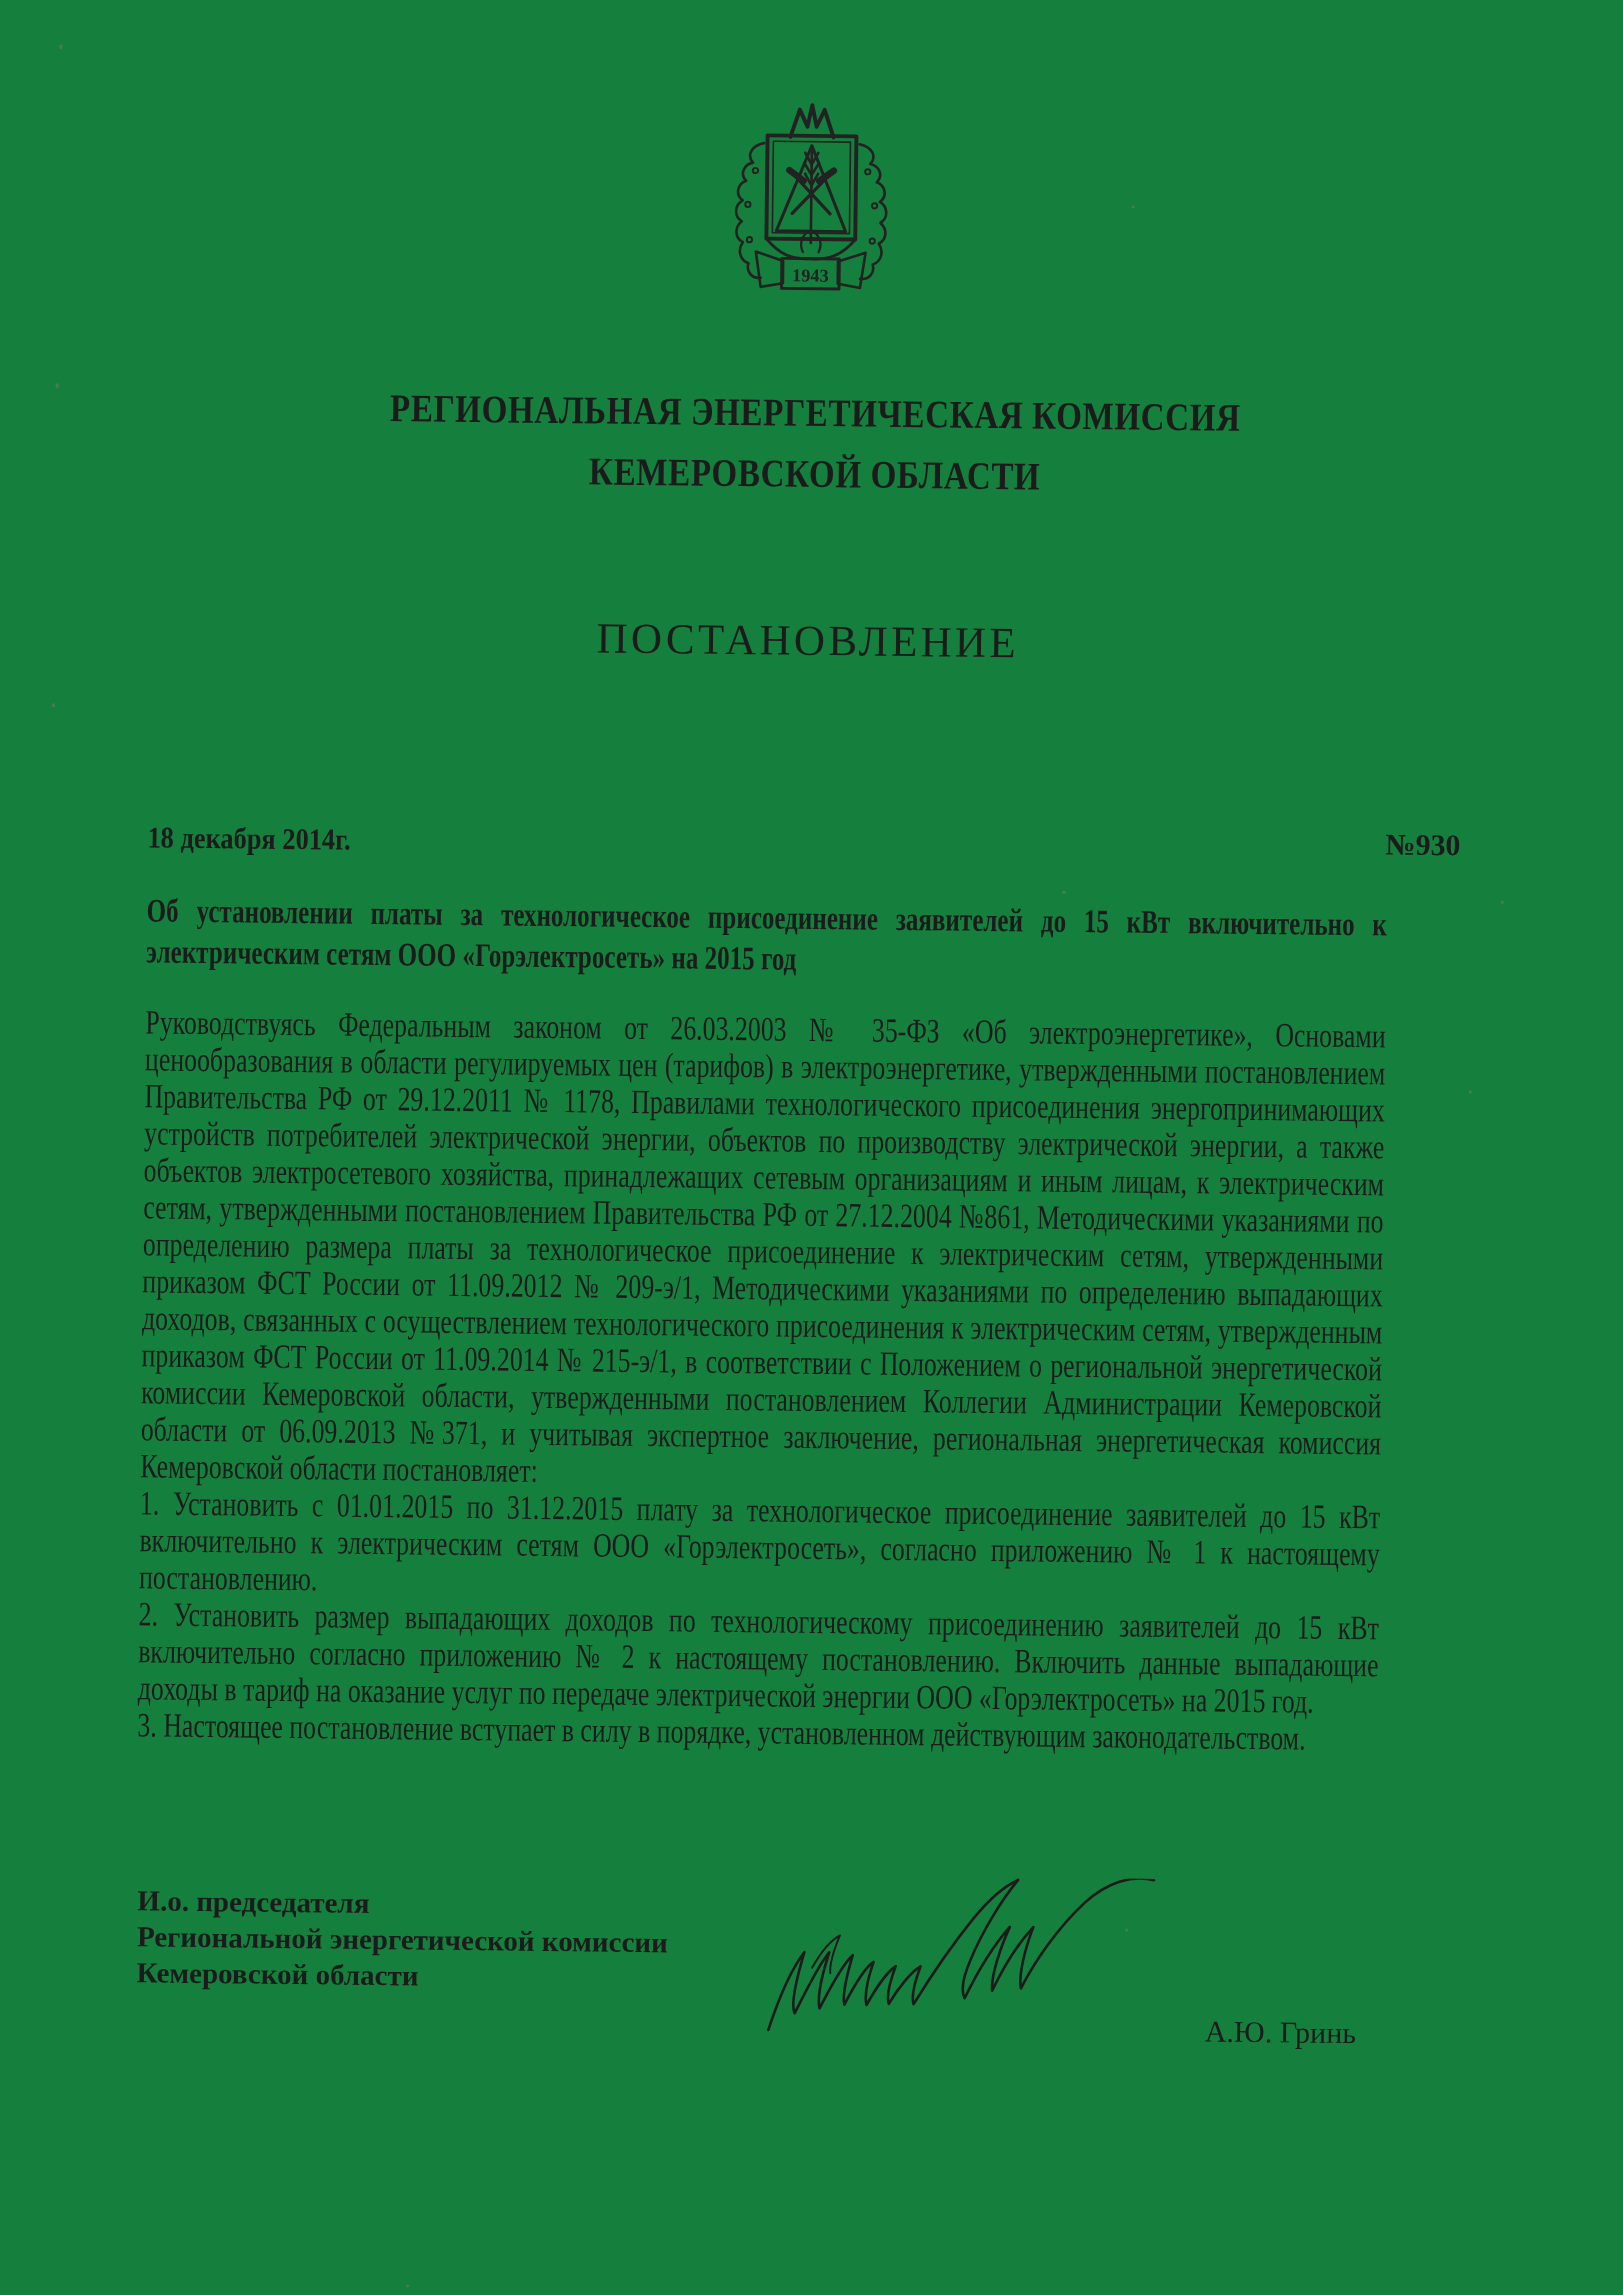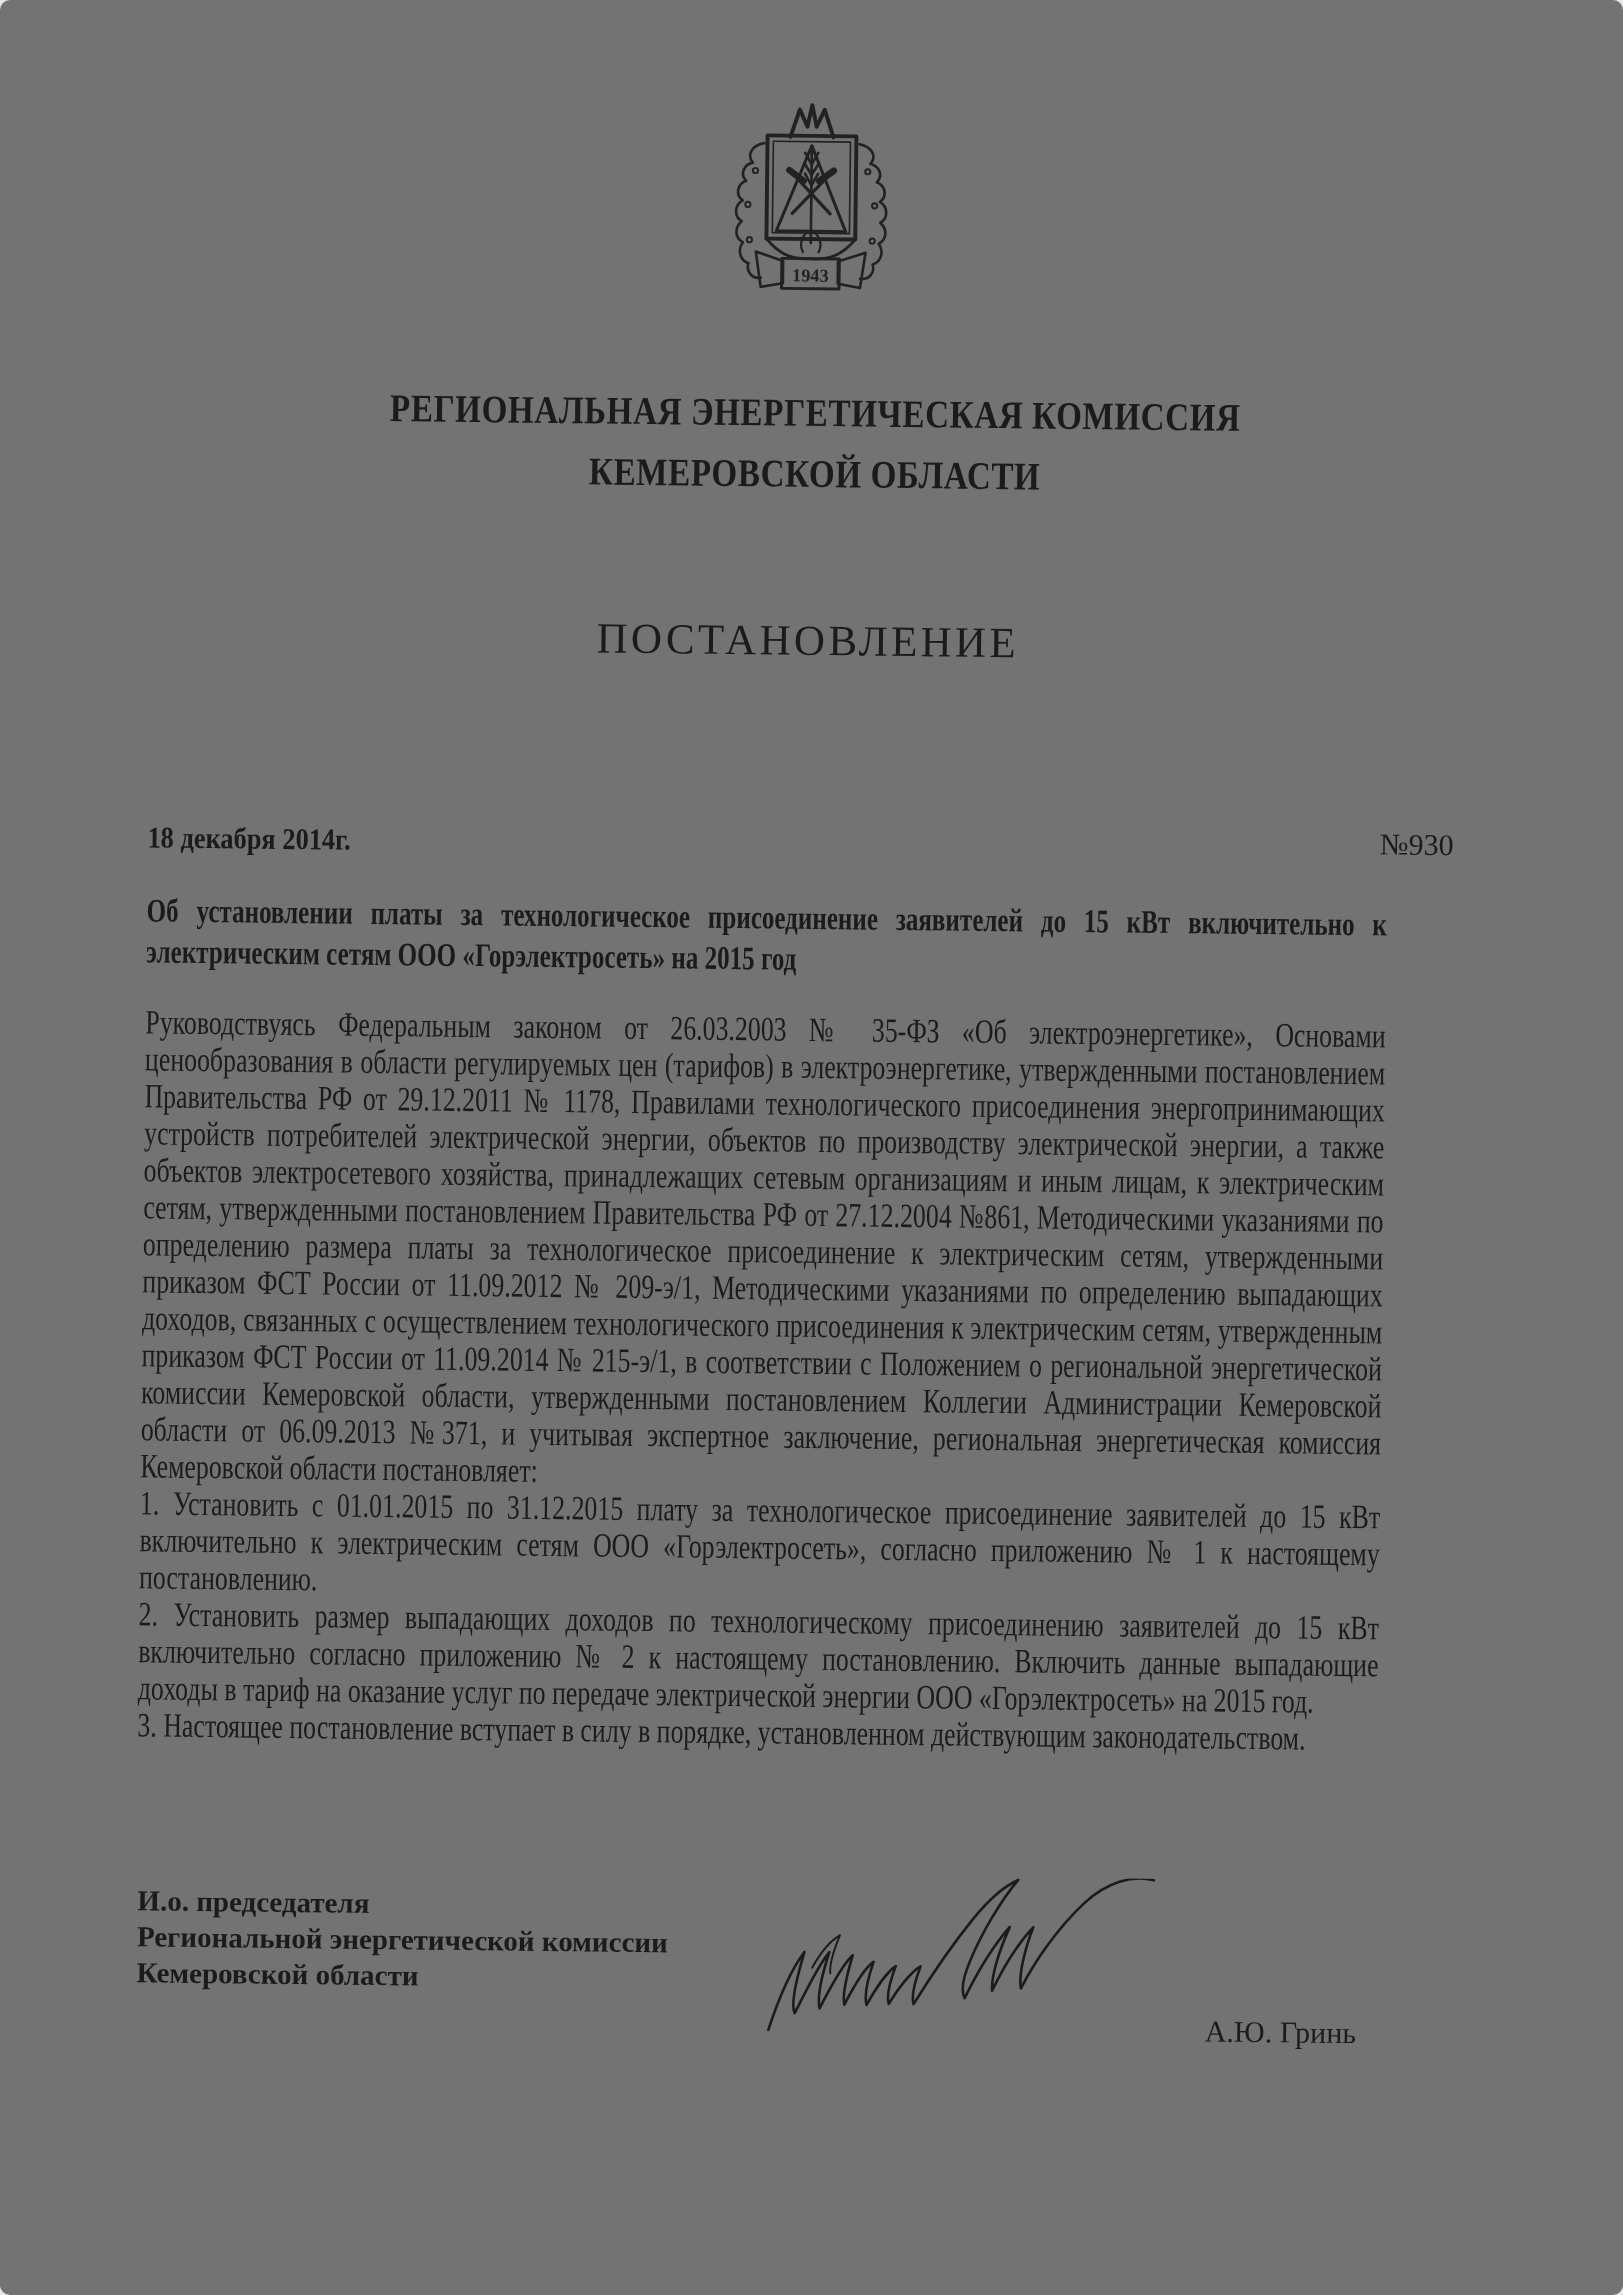--- a/index.html
+++ b/index.html
@@ -1,36 +1,35 @@
 <!DOCTYPE html>
 <html style="font-size:10.5px"><head>
 <meta charset="utf-8">
 <style>
   html,body{margin:0;padding:0;background:#e8e8e8;}
   .page{
     position:relative;
     width:1623px;height:2295px;
-    background:#737373;
+    background:#15803d;
     font-family:"Liberation Serif", serif;
     color:#1b1b1b;
     overflow:hidden;
-    border-radius:10px;
   }
   .content{position:absolute;left:0;top:0;width:1623px;height:2295px;
     transform:rotate(0.65deg);transform-origin:118px 0;}
   .emblem{position:absolute;left:728px;top:94px;width:171px;height:196px;}
   .org-block{position:absolute;left:0;top:385px;width:1640px;text-align:center;
     font-weight:bold;font-size:39px;line-height:39px;letter-spacing:0.7px;}
   .org-line{transform:scaleX(0.85);transform-origin:50% 50%;white-space:nowrap;}
   .org-line + .org-line{margin-top:21.6px;}
   .doc-type{position:absolute;left:0;top:610px;width:1630px;text-align:center;
     font-size:43px;line-height:46px;letter-spacing:3.3px;font-weight:normal;white-space:nowrap;}
   .date{position:absolute;left:157px;top:820px;font-size:30px;font-weight:bold;
     transform:scaleX(0.88);transform-origin:0 0;white-space:nowrap;}
-  .doc-number{position:absolute;right:160px;top:813px;font-size:30px;white-space:nowrap;}
+  .doc-number{position:absolute;right:153px;top:813px;font-size:30px;white-space:nowrap;font-weight:bold;}
   .subject{position:absolute;left:157px;top:890px;width:1632px;
     transform:scaleX(0.76);transform-origin:0 0;
     font-size:33px;font-weight:bold;line-height:41px;text-align:justify;}
   .bodytext{position:absolute;left:157px;top:1003px;width:1632px;
     transform:scaleX(0.76);transform-origin:0 0;
     font-size:34px;line-height:37px;text-align:justify;hyphens:none;}
   .bodytext p{margin:0;padding:0;}
   .sig-block{position:absolute;left:159px;top:1882px;font-size:29px;font-weight:bold;
     line-height:36px;white-space:nowrap;}
   .signature-svg{position:absolute;left:779px;top:1867px;width:406px;height:160px;}

